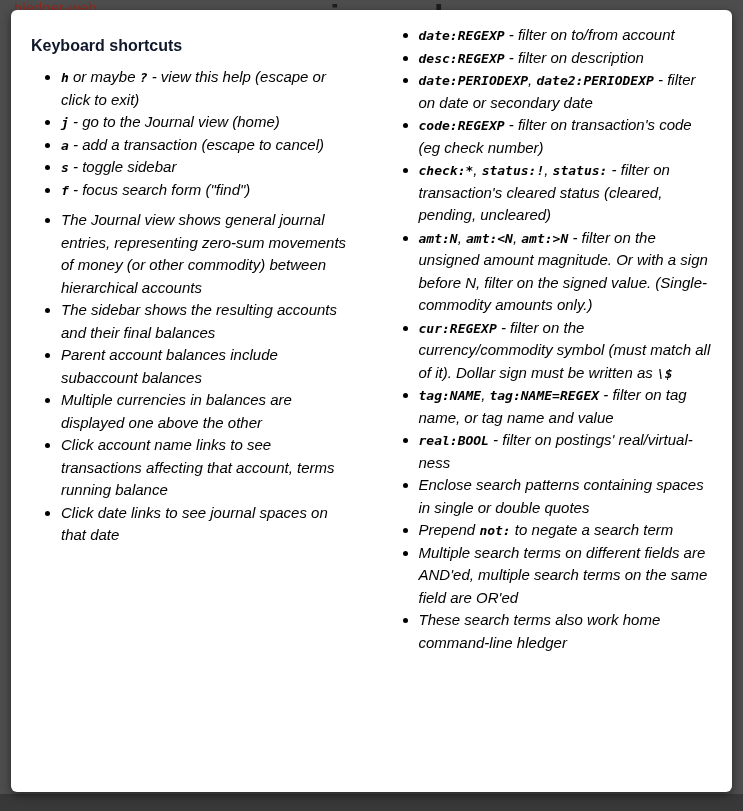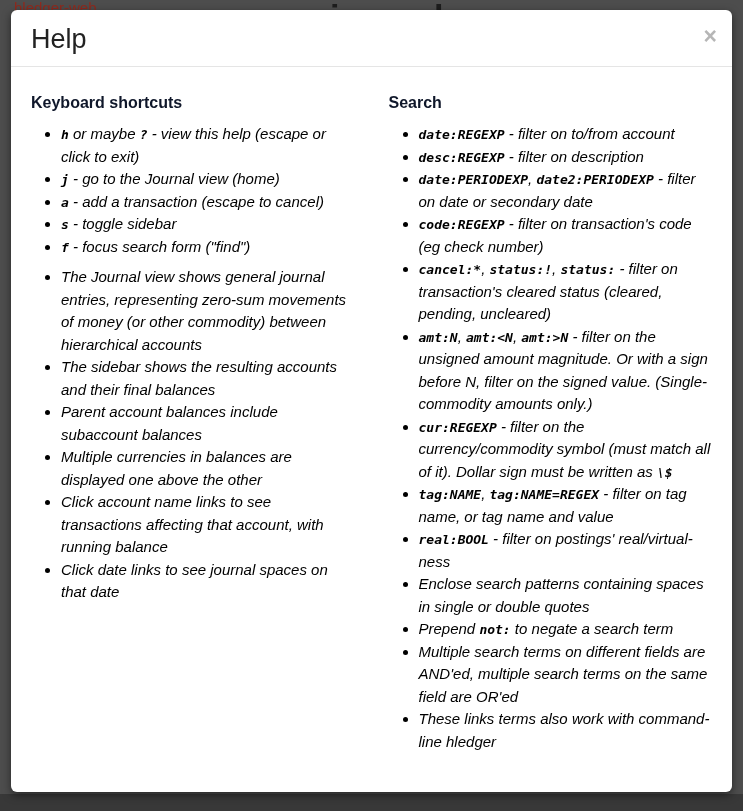--- a/index.html
+++ b/index.html
@@ -111,55 +111,50 @@
 <div class="backdrop"></div>
 
 <div class="page-strip">
   <span class="brand">hledger-web</span>
   <span class="page-heading-clipped">journal</span>
 </div>
 
 <div class="page-bottom-strip"></div>
 
 <div class="modal">
-  <div class="modal-header">
-    <h1 class="modal-title">Help</h1>
-    <button class="close-btn">×</button>
-  </div>
   <div class="modal-body">
     <div class="help-col">
         <h2 class="section-heading">Keyboard shortcuts</h2>
         <ul class="help-list">
           <li><code class="code-term">h</code> or maybe <code class="code-term">?</code> - view this help (escape or click to exit)</li>
           <li><code class="code-term">j</code> - go to the Journal view (home)</li>
           <li><code class="code-term">a</code> - add a transaction (escape to cancel)</li>
           <li><code class="code-term">s</code> - toggle sidebar</li>
           <li><code class="code-term">f</code> - focus search form ("find")</li>
         </ul>
         <ul class="help-list">
           <li>The Journal view shows general journal entries, representing zero-sum movements of money (or other commodity) between hierarchical accounts</li>
           <li>The sidebar shows the resulting accounts and their final balances</li>
           <li>Parent account balances include subaccount balances</li>
           <li>Multiple currencies in balances are displayed one above the other</li>
-          <li>Click account name links to see transactions affecting that account, with running balance</li>
+          <li>Click account name links to see transactions affecting that account, terms running balance</li>
           <li>Click date links to see journal spaces on that date</li>
         </ul>
       </div>
     <div class="help-col">
-        <h2 class="section-heading">Search</h2>
         <ul class="help-list">
           <li><code class="code-term">date:REGEXP</code> - filter on to/from account</li>
           <li><code class="code-term">desc:REGEXP</code> - filter on description</li>
           <li><code class="code-term">date:PERIODEXP</code>, <code class="code-term">date2:PERIODEXP</code> - filter on date or secondary date</li>
           <li><code class="code-term">code:REGEXP</code> - filter on transaction's code (eg check number)</li>
-          <li><code class="code-term">cancel:*</code>, <code class="code-term">status:!</code>, <code class="code-term">status:</code> - filter on transaction's cleared status (cleared, pending, uncleared)</li>
+          <li><code class="code-term">check:*</code>, <code class="code-term">status:!</code>, <code class="code-term">status:</code> - filter on transaction's cleared status (cleared, pending, uncleared)</li>
           <li><code class="code-term">amt:N</code>, <code class="code-term">amt:&lt;N</code>, <code class="code-term">amt:&gt;N</code> - filter on the unsigned amount magnitude. Or with a sign before N, filter on the signed value. (Single-commodity amounts only.)</li>
           <li><code class="code-term">cur:REGEXP</code> - filter on the currency/commodity symbol (must match all of it). Dollar sign must be written as <code class="code-term">\$</code></li>
           <li><code class="code-term">tag:NAME</code>, <code class="code-term">tag:NAME=REGEX</code> - filter on tag name, or tag name and value</li>
           <li><code class="code-term">real:BOOL</code> - filter on postings' real/virtual-ness</li>
           <li>Enclose search patterns containing spaces in single or double quotes</li>
           <li>Prepend <code class="code-term">not:</code> to negate a search term</li>
           <li>Multiple search terms on different fields are AND'ed, multiple search terms on the same field are OR'ed</li>
-          <li>These links terms also work with command-line hledger</li>
+          <li>These search terms also work home command-line hledger</li>
         </ul>
       </div>
   </div>
 </div>
 
 </body></html>

